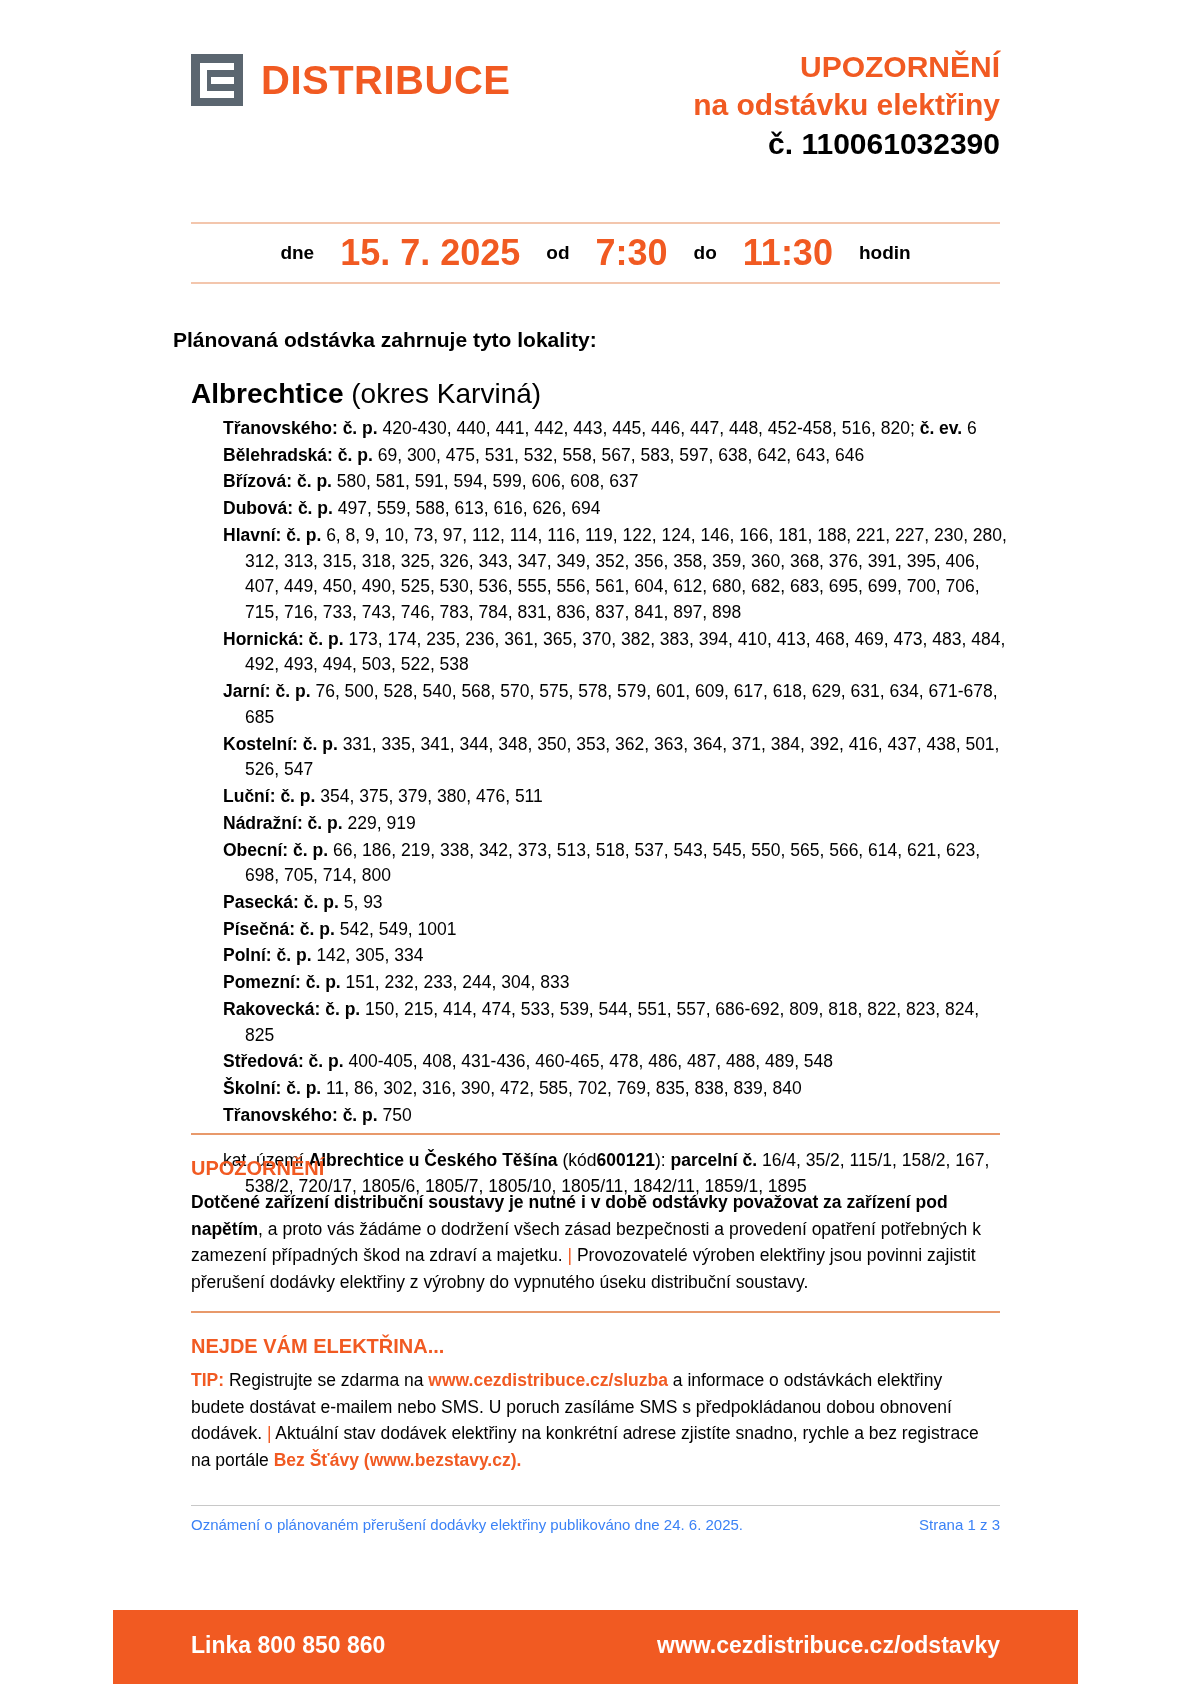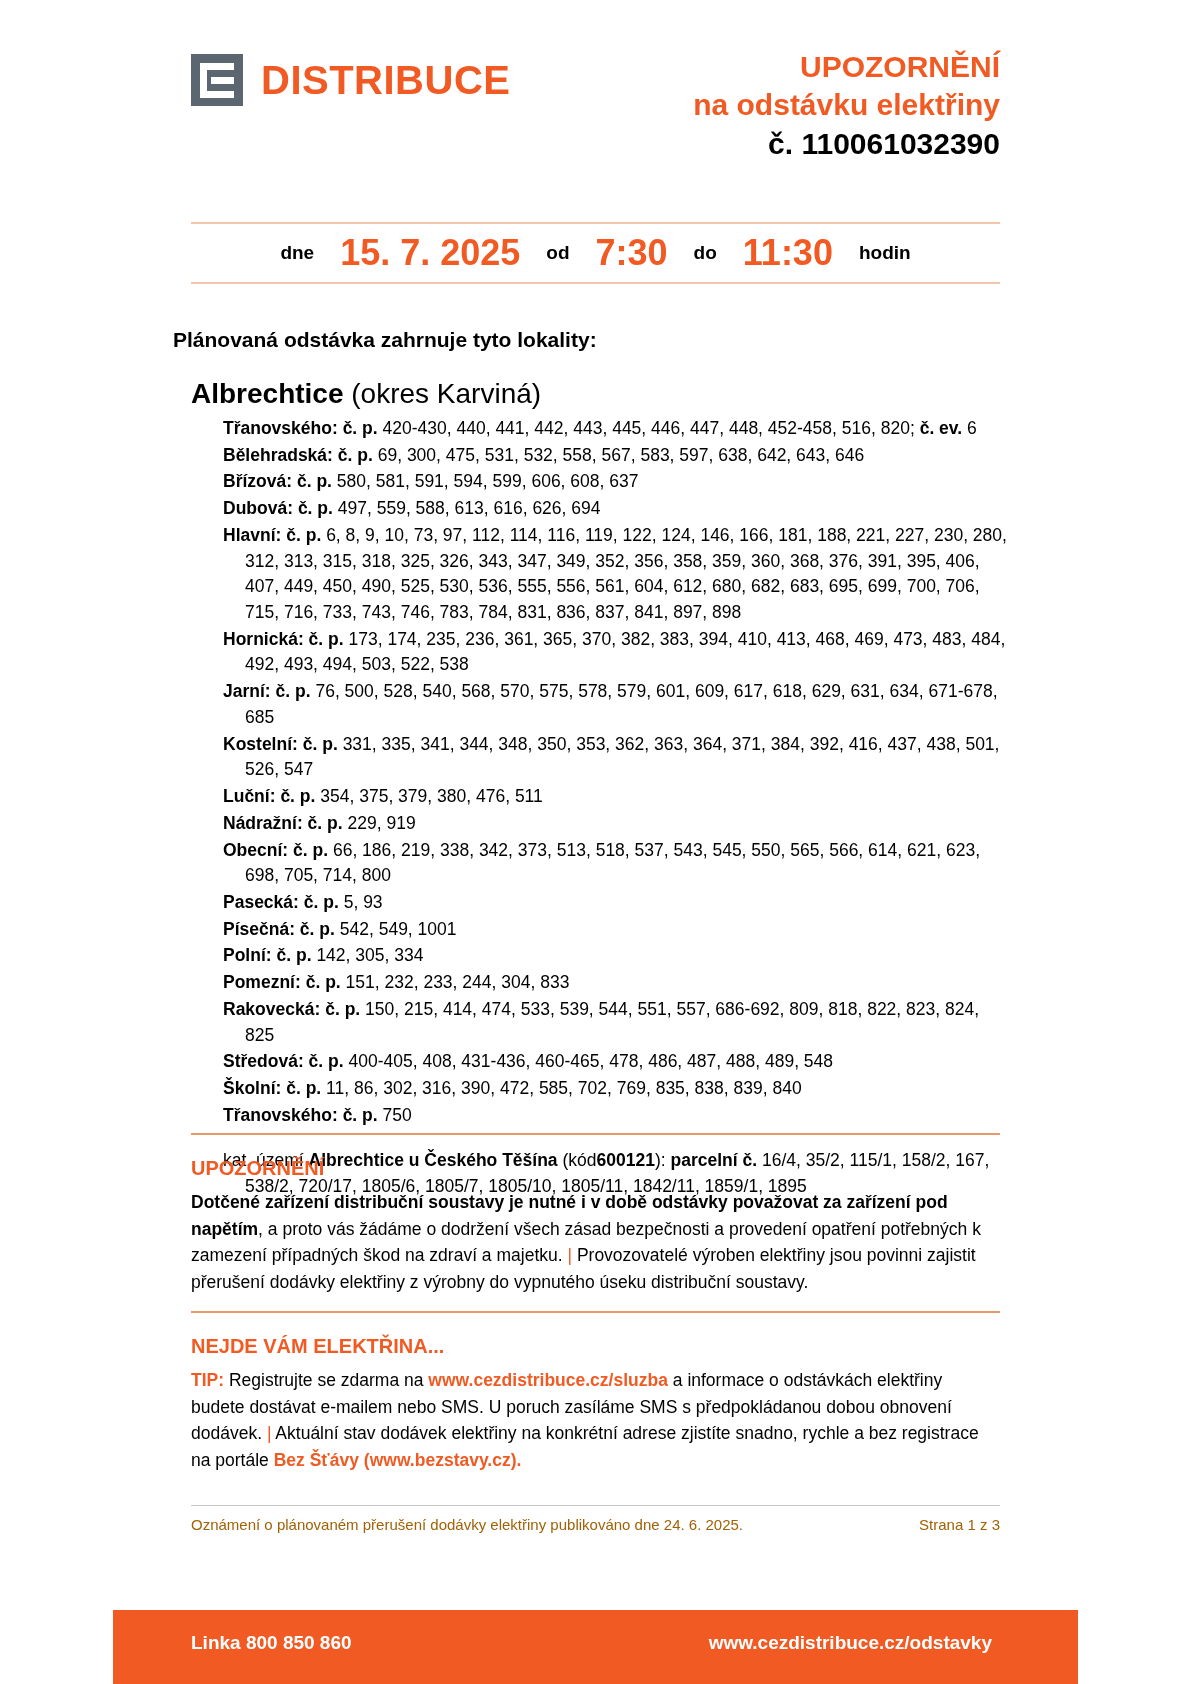--- a/index.html
+++ b/index.html
@@ -186,40 +186,40 @@
     border-top: 1px solid #c8c8c8;
   }
   .foot-note {
     position: absolute;
     top: 1516px;
     left: 78px;
     right: 78px;
     display: flex;
     justify-content: space-between;
     font-size: 15px;
-    color: #a16207;
+    color: #3b82f6;
     gap: 44px;
   }
   .footer-bar {
     position: absolute;
     left: 0;
     right: 0;
     top: 1610px;
     height: 74px;
     background: #f15a22;
     color: #ffffff;
   }
   .footer-bar .inner {
     position: absolute;
     left: 78px;
-    right: 86px;
+    right: 78px;
     top: 22px;
     display: flex;
     justify-content: space-between;
-    font-size: 19px;
+    font-size: 23px;
     font-weight: bold;
   }
 </style>
 </head>
 <body>
 
 <div class="page">
 
   <div class="header">
     <div class="brand">

